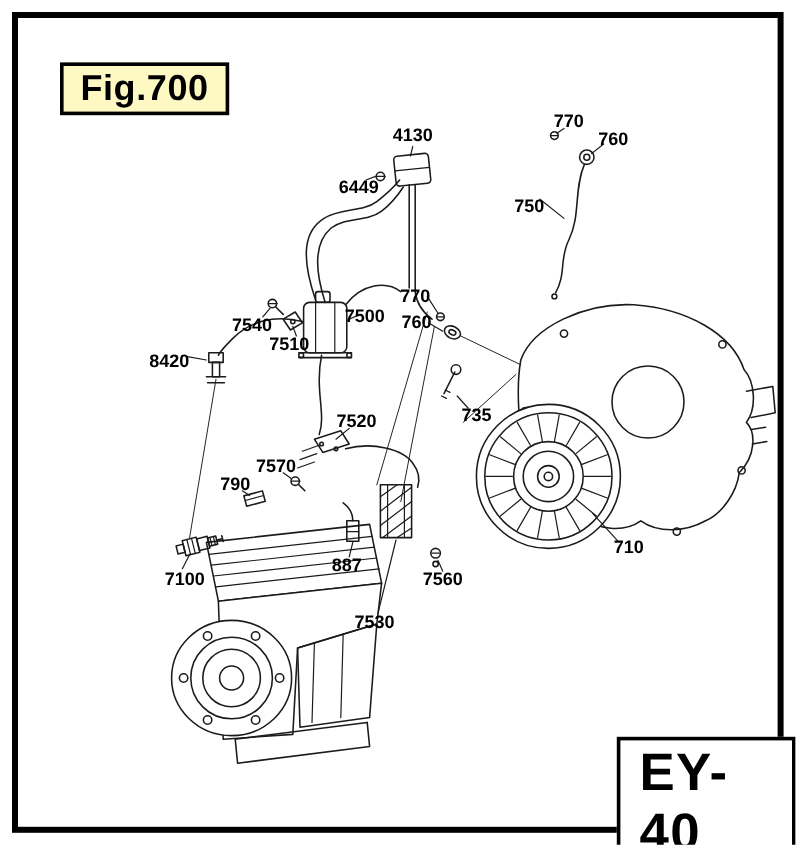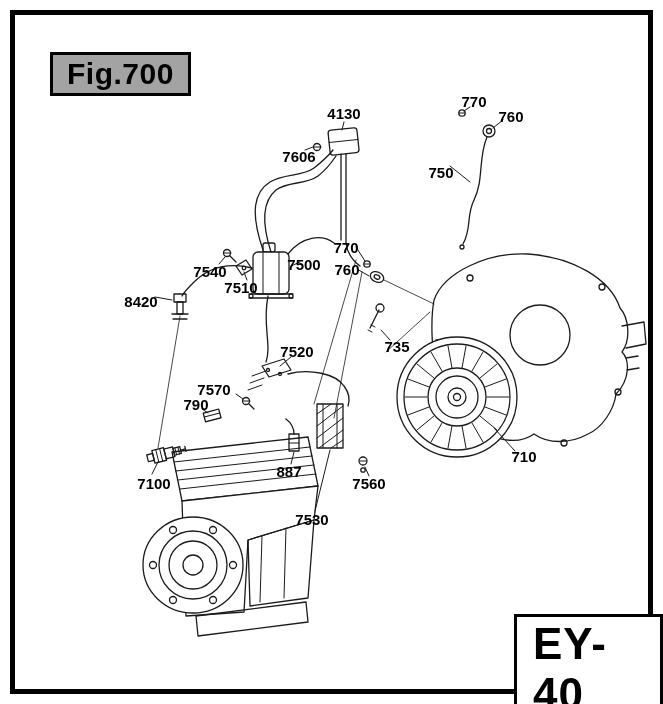--- a/index.html
+++ b/index.html
@@ -1,19 +1,19 @@
 <!DOCTYPE html>
 <html><head>
 <meta charset="utf-8">
 <style>
   html,body{margin:0;padding:0;background:#ffffff;}
   body{width:663px;height:704px;position:relative;font-family:"Liberation Sans",sans-serif;overflow:hidden;}
   .frame{position:absolute;inset:10px;border:5px solid #000;}
   .diagram-layer{position:absolute;left:0;top:0;width:663px;height:704px;}
-  .fig-box{position:absolute;left:50px;top:52px;border:3px solid #000;padding:2px 14px;background:#a3a3a3;}
+  .fig-box{position:absolute;left:50px;top:52px;border:3px solid #000;padding:2px 14px;background:#fef9c3;}
   .fig-box span{font-weight:700;font-size:30px;letter-spacing:0.5px;color:#000;}
   .model-box{position:absolute;left:514px;top:614px;border:3px solid #000;padding:2px 16px;background:#fff;}
   .model-box span{font-weight:700;font-size:44px;letter-spacing:1px;color:#000;}
   .callout{position:absolute;transform:translate(-50%,-50%);font-weight:700;font-size:15px;color:#000;white-space:nowrap;}
   svg{display:block;}
 </style>
 </head>
 <body>
 
 <div class="frame"></div>
@@ -200,33 +200,33 @@
     <path d="M152 474L158 462"></path>
     <path d="M291 464L294 452"></path>
     <path d="M369 476L365 467"></path>
     <path d="M315 511L330 450"></path>
     <path d="M515 451L494 428"></path>
   </g>
 </svg>
 </div>
 
 <div class="callout" style="left:344px;top:113px">4130</div>
-<div class="callout" style="left:299px;top:156px">7606</div>
+<div class="callout" style="left:299px;top:156px">6449</div>
 <div class="callout" style="left:474px;top:101px">770</div>
 <div class="callout" style="left:511px;top:116px">760</div>
 <div class="callout" style="left:441px;top:172px">750</div>
 <div class="callout" style="left:346px;top:247px">770</div>
 <div class="callout" style="left:347px;top:269px">760</div>
 <div class="callout" style="left:210px;top:271px">7540</div>
 <div class="callout" style="left:241px;top:287px">7510</div>
 <div class="callout" style="left:304px;top:264px">7500</div>
 <div class="callout" style="left:141px;top:301px">8420</div>
 <div class="callout" style="left:297px;top:351px">7520</div>
 <div class="callout" style="left:397px;top:346px">735</div>
-<div class="callout" style="left:214px;top:389px">7570</div>
+<div class="callout" style="left:230px;top:389px">7570</div>
 <div class="callout" style="left:196px;top:404px">790</div>
 <div class="callout" style="left:154px;top:483px">7100</div>
 <div class="callout" style="left:289px;top:471px">887</div>
 <div class="callout" style="left:369px;top:483px">7560</div>
 <div class="callout" style="left:312px;top:519px">7530</div>
 <div class="callout" style="left:524px;top:456px">710</div>
 
 <div class="fig-box">
   <span>Fig.700</span>
 </div>

